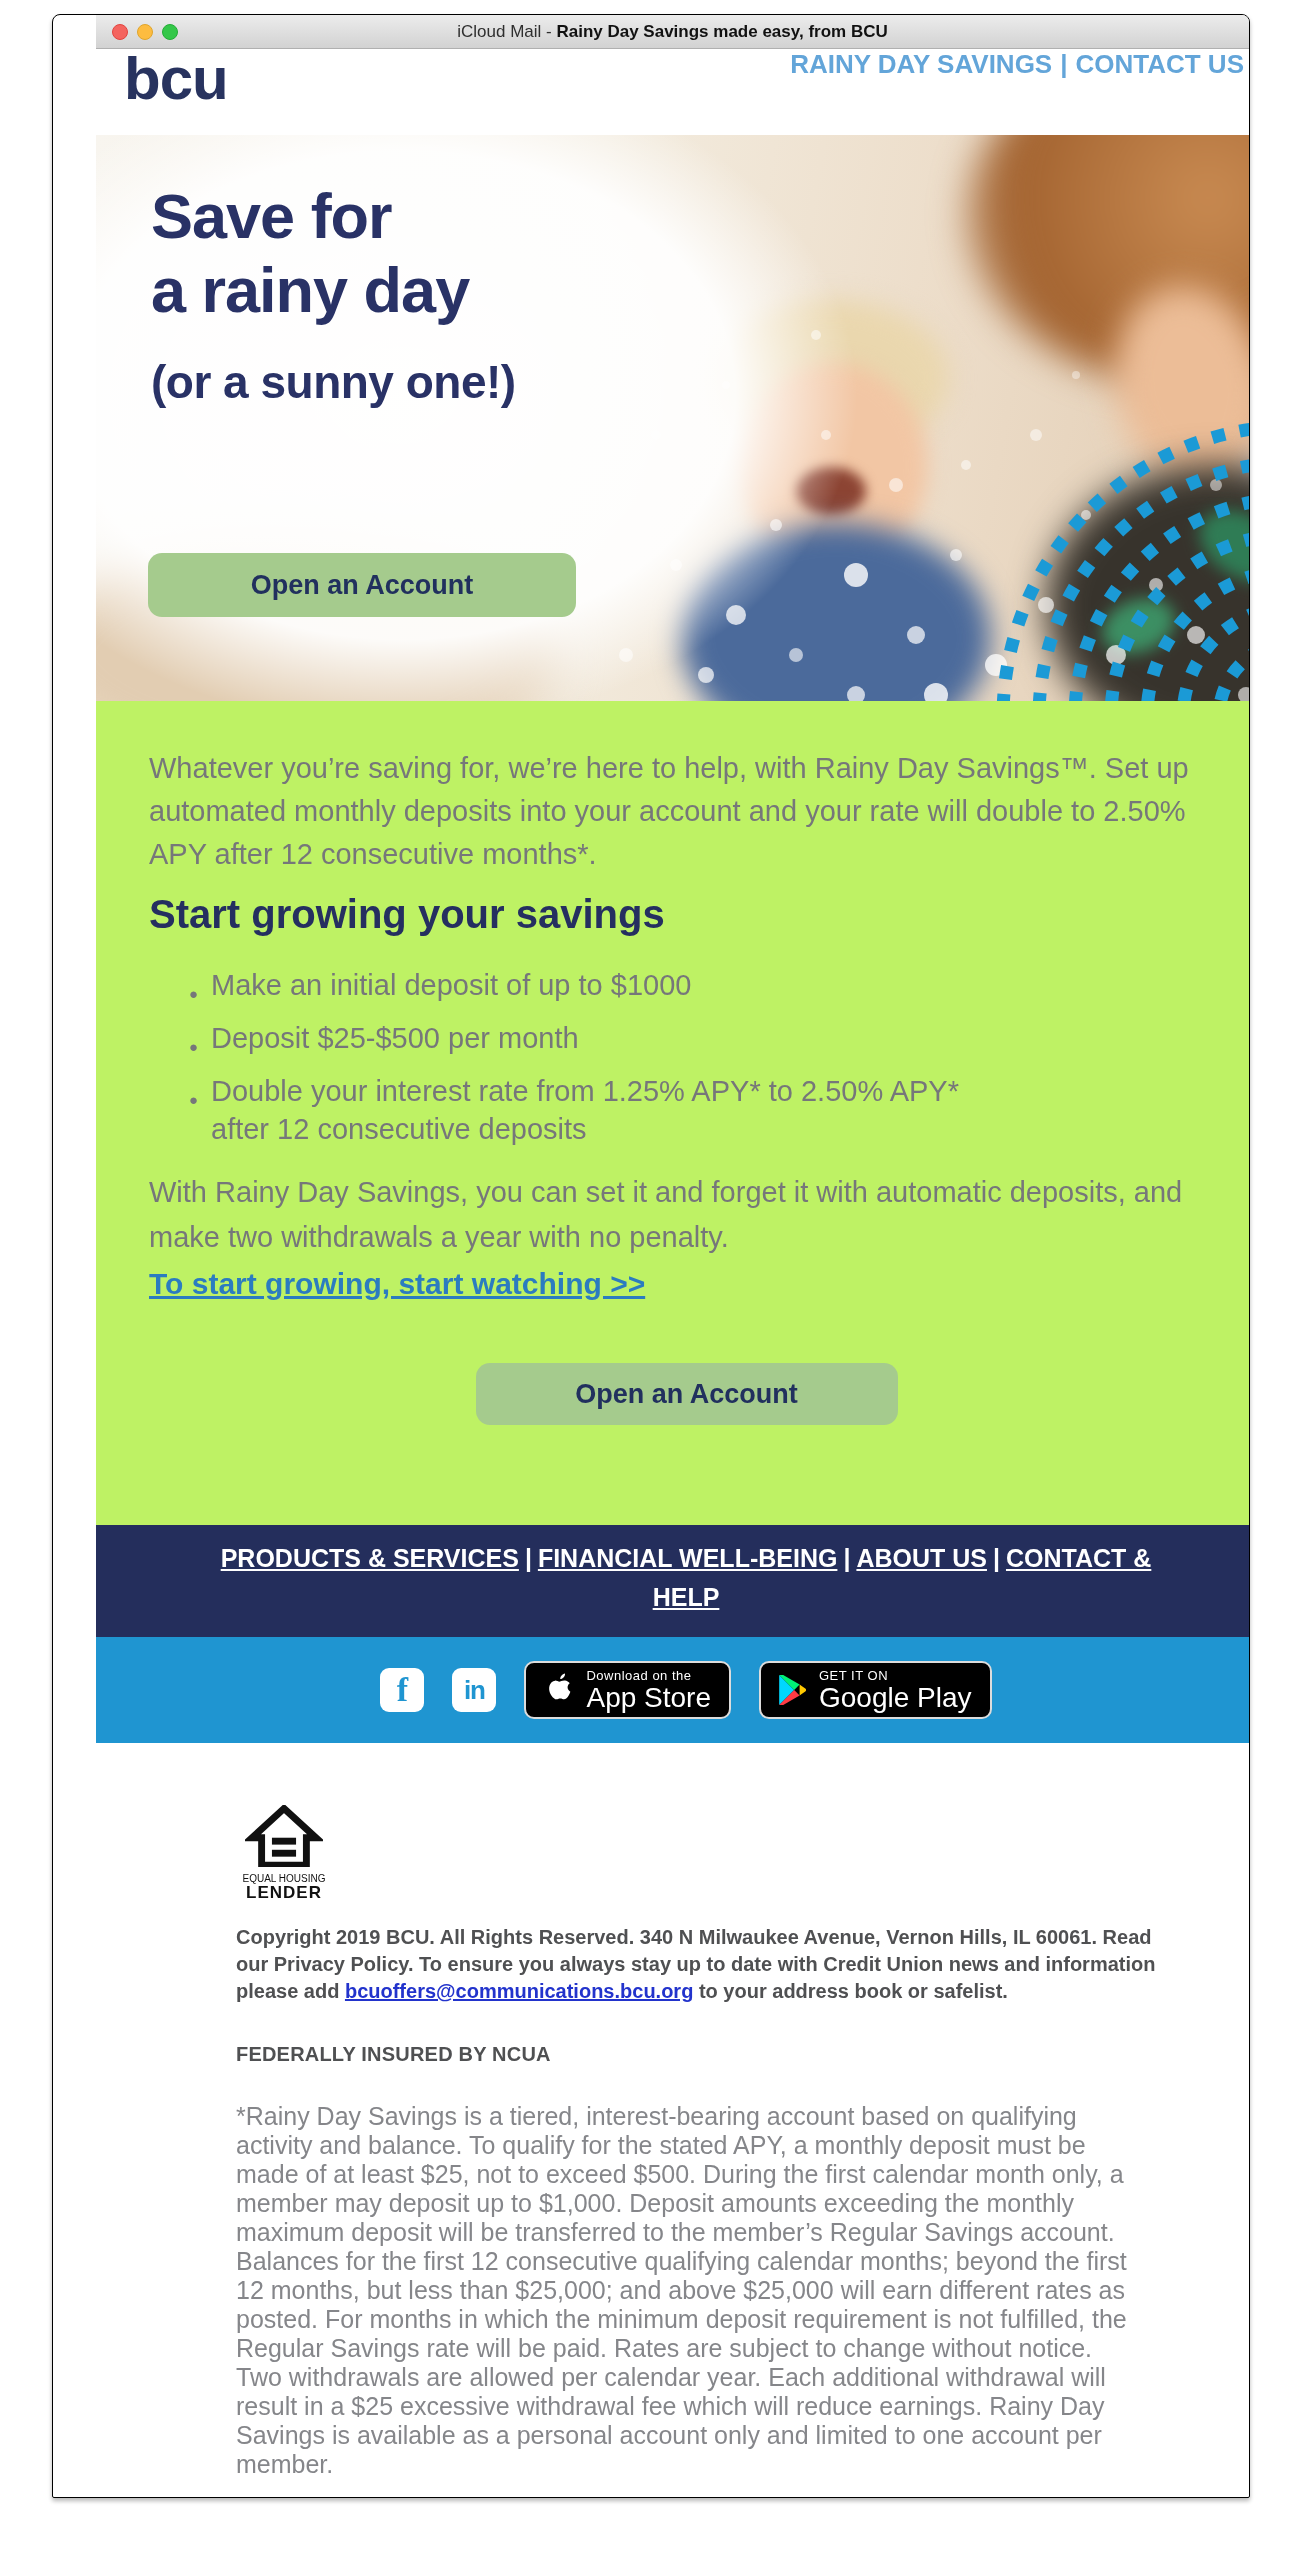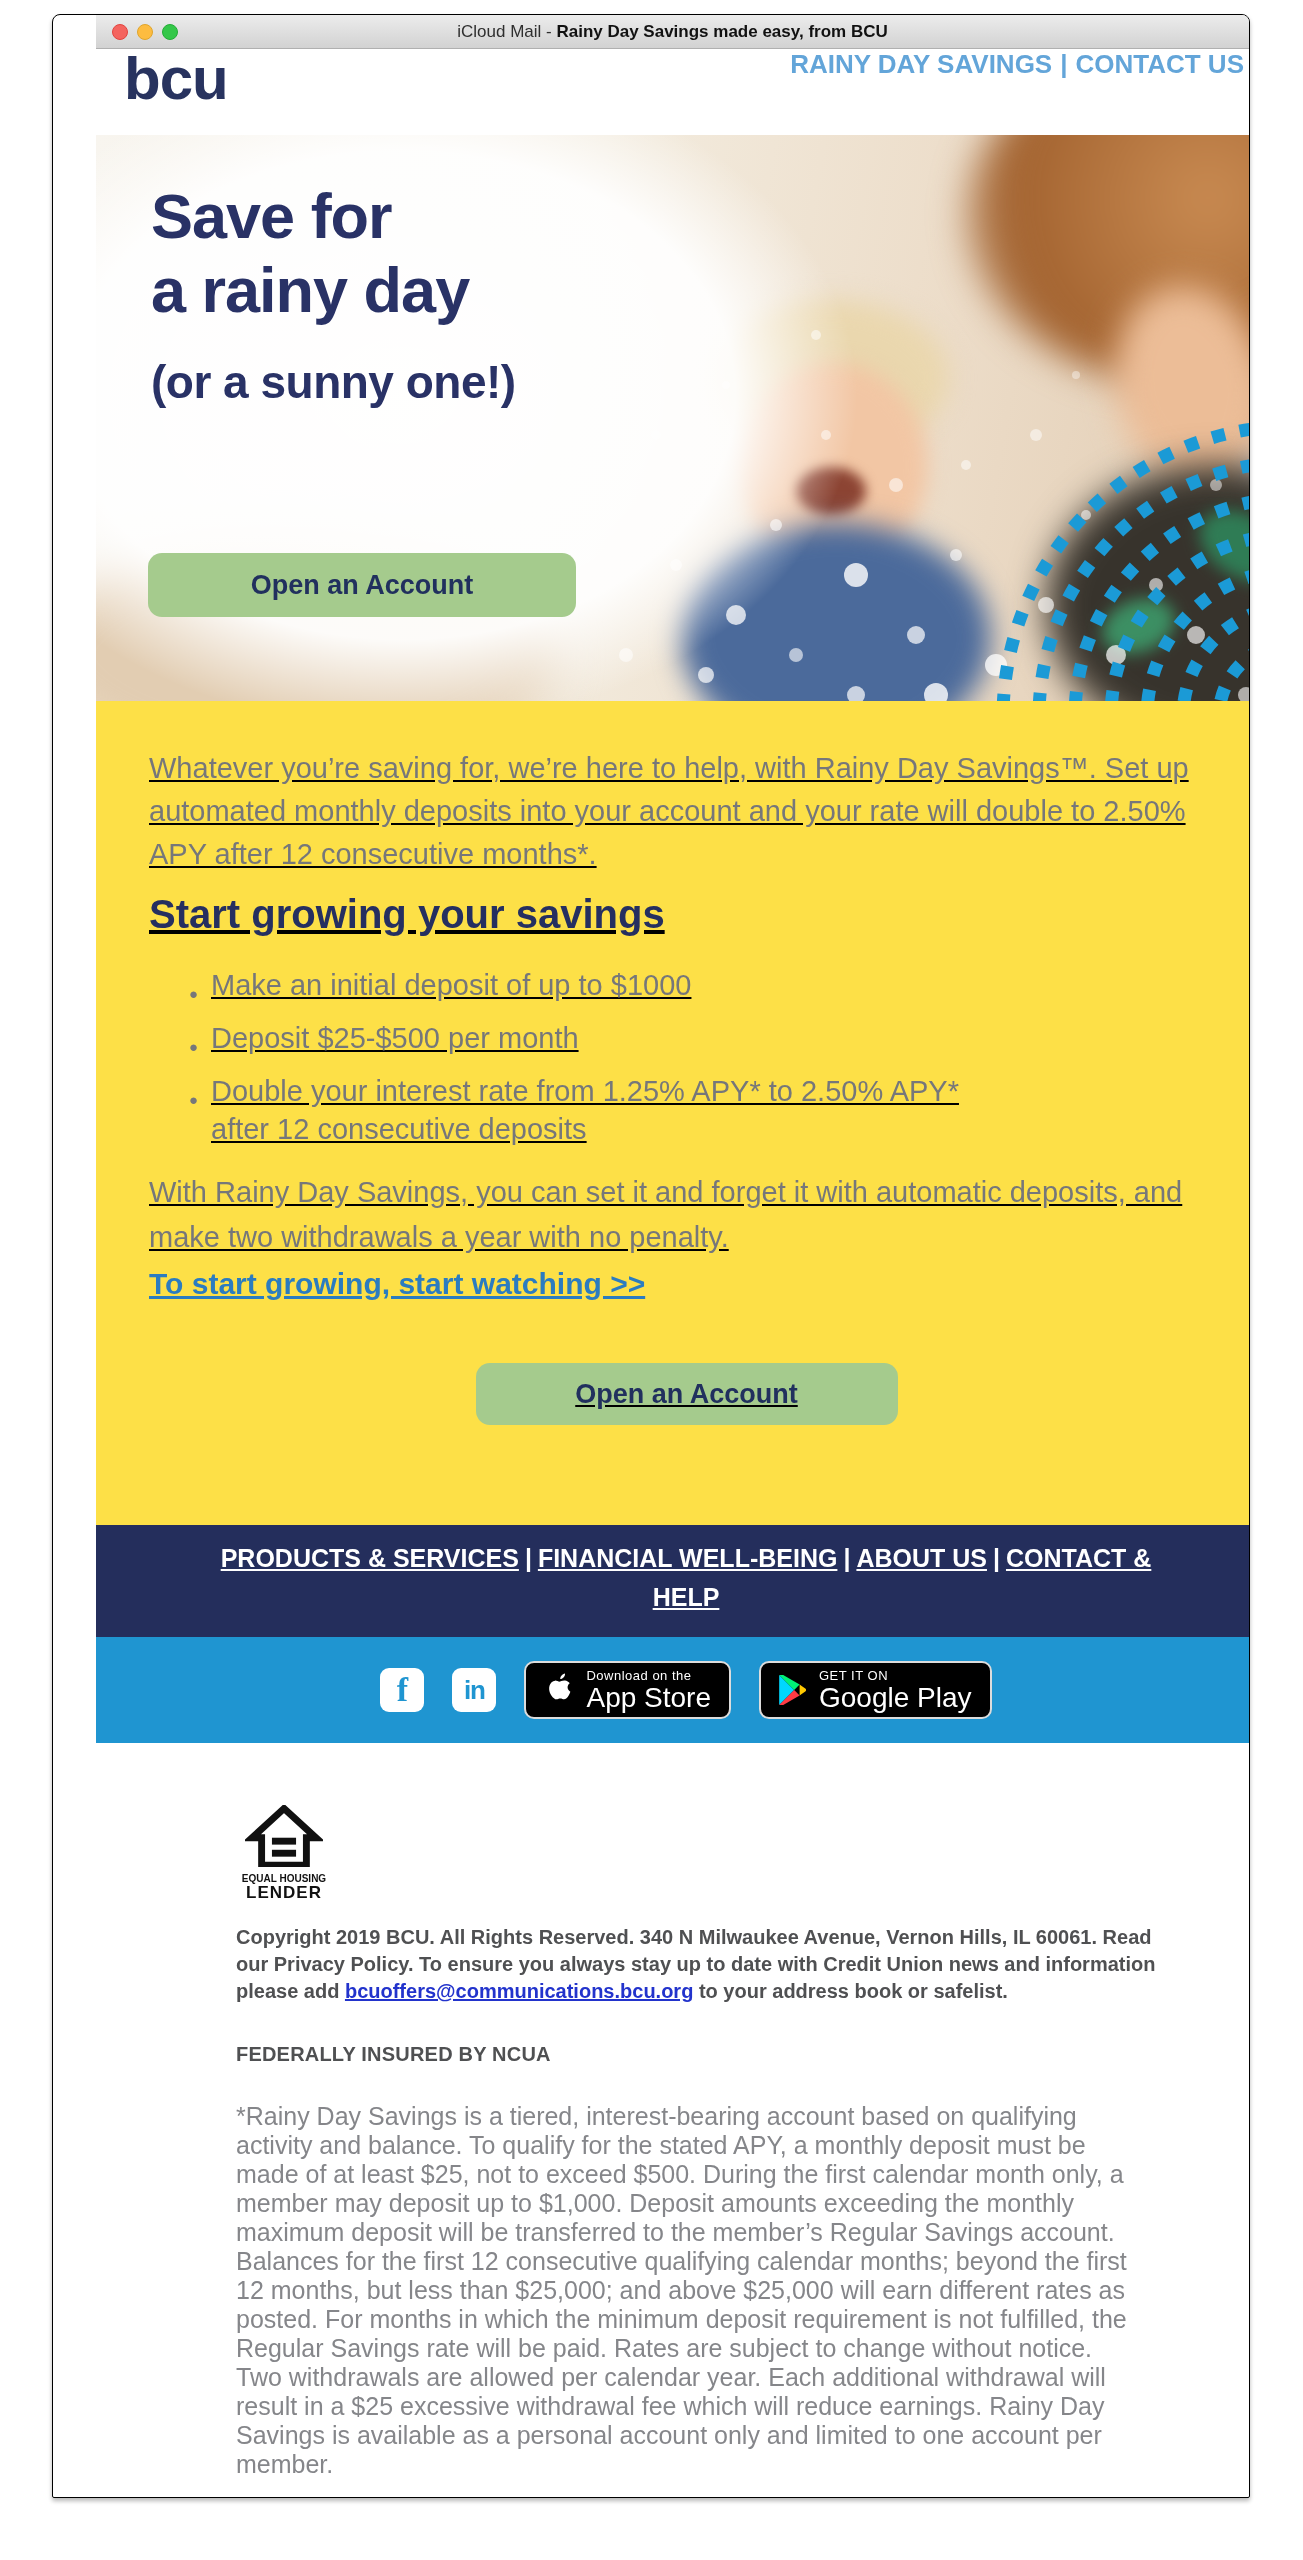--- a/index.html
+++ b/index.html
@@ -51,21 +51,21 @@
   .h-droplets { left:0; top:0; }
   .h-dots { right:-8px; bottom:-6px; }
   .headline { position:absolute; left:55px; top:44px; color:#293266; }
   .headline .big { font-size:63px; font-weight:800; line-height:74px; letter-spacing:-1px; }
   .headline .small { font-size:46px; font-weight:700; margin-top:28px; letter-spacing:-0.5px; }
   .btn { display:flex; align-items:center; justify-content:center; background:#a5cb8d; border-radius:14px;
     color:#21305e; font-weight:700; font-size:27px; cursor:pointer; }
   .hero-btn { position:absolute; left:52px; top:418px; width:428px; height:64px; }
 
   
-  .em-body { padding:46px 52px 0 53px; background:#fde047;text-decoration:underline; }
+  .em-body { padding:46px 52px 0 53px; background:#bef264; }
   .para { font-size:29px; line-height:43px; color:#76777a; width:1078px; }
   .em-body h2 { margin-top:14px; font-size:40px; line-height:48px; font-weight:700; color:#252f60; }
   .bullets { margin-top:28px; list-style:none; padding-left:40px; }
   .bullets li { position:relative; font-size:29px; line-height:38px; color:#76777a; margin-bottom:15px; padding-left:22px; white-space:pre-line; }
   .bullets li::before { content:"●"; position:absolute; left:0; top:9px; font-size:15px; color:#76777a; }
   .outro { margin-top:22px; line-height:45px; }
   .watch-link { display:inline-block; margin-top:7px; font-size:30px; font-weight:700; color:#2b7cc0; text-decoration:underline; }
   .body-btn { width:422px; height:62px; margin:62px auto 0; }
   .body-pad { height:100px; }
 
@@ -83,21 +83,21 @@
   .sq-icon.li { font-size:26px; letter-spacing:-1px; }
   .store-badge { height:58px; background:#000; border:2px solid #dcdcdc; border-radius:10px; display:flex; align-items:center;
     padding:0 18px; gap:12px; color:#fff; cursor:pointer; }
   .badge-text .l1 { font-size:13px; line-height:15px; letter-spacing:0.5px; }
   .badge-text .l2 { font-size:28px; line-height:30px; font-weight:500; white-space:nowrap; }
 
   
   .footer { padding:62px 60px 0 140px; background:#fff; }
   .f-row { display:flex; gap:14px; }
   .ehl { width:96px; text-align:center; color:#111; flex-shrink:0; }
-  .ehl-cap1 { font-size:10px; font-weight:700; letter-spacing:0; line-height:11px; margin-top:2px; }
+  .ehl-cap1 { font-size:10px; font-weight:400; letter-spacing:0; line-height:11px; margin-top:2px; }
   .ehl-cap2 { font-size:17px; font-weight:700; letter-spacing:1px; line-height:18px; }
   .f-bold { font-size:20px; font-weight:700; line-height:23px; color:#4f5052; }
   .receiving { width:840px; padding-top:4px; }
   .receiving a { color:#4f5052; }
   .copyright { margin-top:22px; width:930px; line-height:27px; }
   .copyright a { color:#2233cc; }
   .ncua { margin-top:38px; font-size:20px; font-weight:700; color:#4f5052; letter-spacing:0.2px; }
   .disclaimer { margin-top:36px; width:892px; font-size:25px; line-height:29px; color:#85868a; }
 </style>
 </head>

